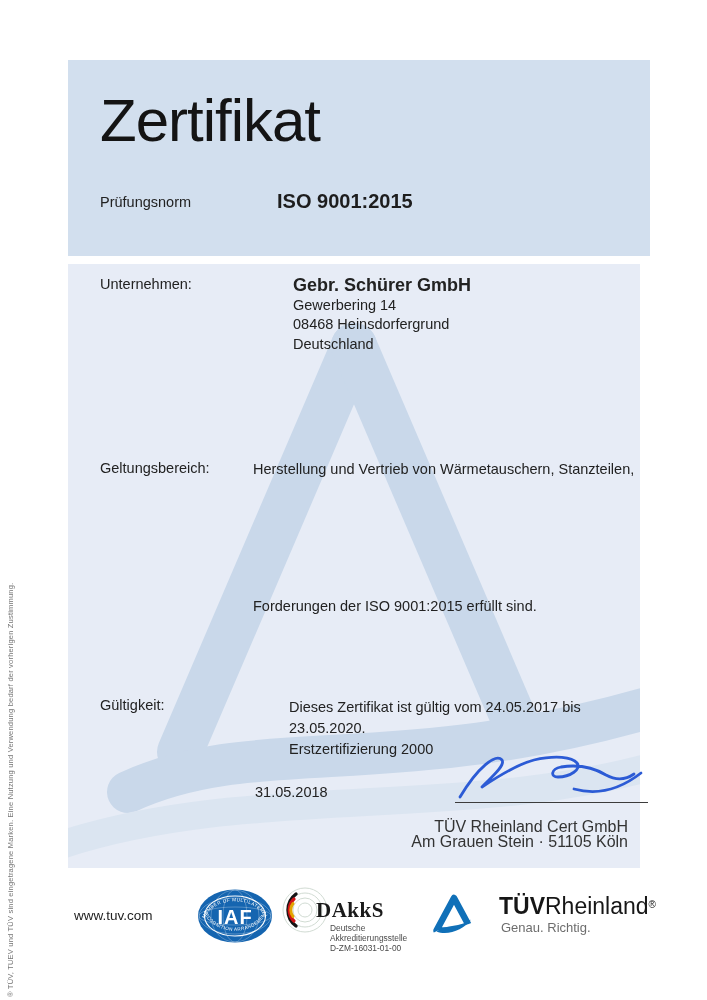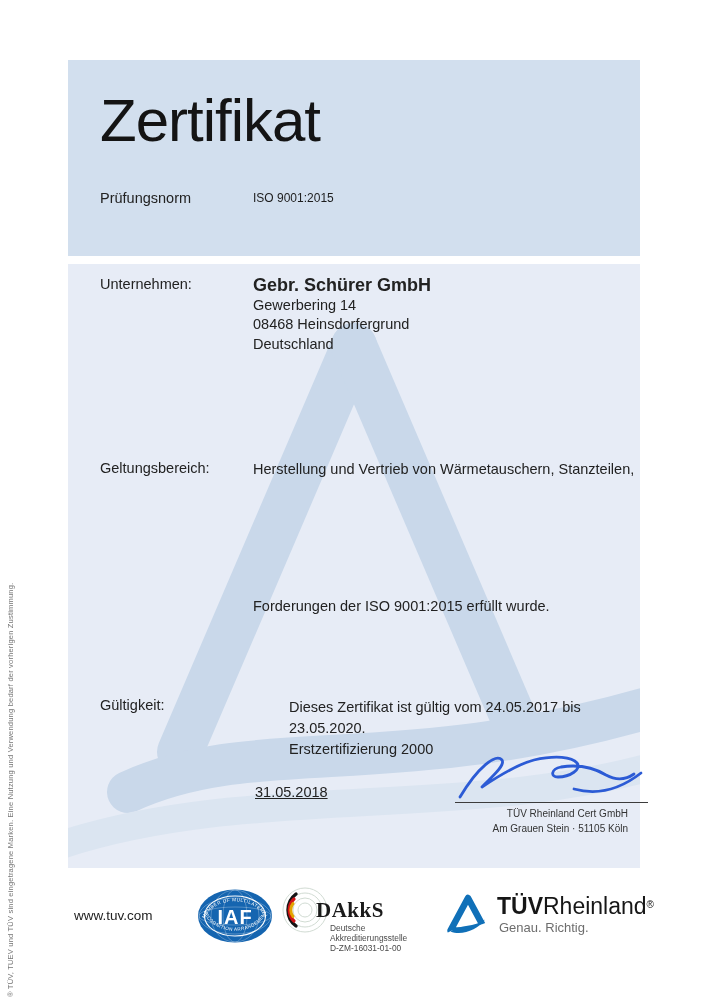--- a/index.html
+++ b/index.html
@@ -10,55 +10,56 @@
   
   .side-note{
     position:absolute;left:6px;top:997px;
     transform:rotate(-90deg);transform-origin:0 0;
     white-space:nowrap;font-size:7.5px;color:#757575;letter-spacing:.2px;
   }
   
   .header-panel{
     position:absolute;left:68px;top:60px;width:572px;height:196px;
     background:#d2dfee;
+    padding-left:10px;
   }
   .cert-title{
     position:absolute;left:32px;top:26px;
     font-size:60px;font-weight:400;color:#141414;letter-spacing:-1px;
   }
   .hfield{position:absolute;left:32px;display:flex;align-items:center;}
   .hfield .lbl{width:153px;font-size:14.5px;color:#222;}
   .hfield.f1{top:130px;}
   .hfield.f2{top:166px;}
-  .hfield.f1 .val{font-size:12px;font-weight:400;}
+  .hfield.f1 .val{font-size:20px;font-weight:700;margin-left:24px;}
   .hfield.f2 .val{font-size:15px;font-weight:700;}
   
   .body-panel{
     position:absolute;left:68px;top:264px;width:572px;height:604px;
     background:#e7ecf6;
   }
   .watermark{position:absolute;left:0;top:0;}
   .brow{position:absolute;left:32px;display:flex;}
   .brow .lbl{width:153px;font-size:14.5px;color:#222;flex:none;}
   .brow .vals{font-size:14.5px;line-height:19.5px;color:#222;}
-  .row-company{top:12px;}
+  .row-company{top:12px;gap:40px;}
   .row-company .company-name{font-weight:700;font-size:18px;}
   .row-scope{top:196px;justify-content:center;}
   .audit-block{position:absolute;left:185px;top:332px;font-size:14.5px;line-height:21px;color:#222;}
   .row-validity{top:433px;gap:36px;}
   .row-validity .vals{line-height:21px;}
-  .issue-date{position:absolute;left:187px;top:520px;font-size:14.5px;color:#222;text-decoration:underline;}
+  .issue-date{position:absolute;left:187px;top:520px;font-size:14.5px;color:#222;}
   .signature-svg{position:absolute;left:388px;top:483px;}
   .signature-line{position:absolute;left:387px;top:538px;width:193px;border-top:1px solid #3c3c3c;}
-  .issuer{position:absolute;right:12px;top:542px;text-align:right;font-size:10px;line-height:15px;color:#333;}
+  .issuer{position:absolute;right:12px;top:555px;text-align:right;font-size:16px;line-height:15px;color:#333;}
   
   .website{position:absolute;left:74px;top:908px;font-size:13.5px;color:#222;text-align:right;}
   .iaf-logo{position:absolute;left:197px;top:889px;}
   .dakks-logo{position:absolute;left:280px;top:884px;}
-  .tuv-logo{position:absolute;left:447px;top:893px;display:flex;}
+  .tuv-logo{position:absolute;left:433px;top:893px;display:flex;gap:16px;}
   .tuv-text{margin-left:8px;}
   .tuv-brand{font-size:23px;color:#161616;white-space:nowrap;}
   .tuv-brand .b{font-weight:700;}
   .tuv-brand sup{font-size:10px;vertical-align:6px;}
   .tuv-tagline{font-size:13px;color:#6d6d6d;margin-left:2px;}
 </style>
 </head>
 <body>
 
 <div class="page">
@@ -94,21 +95,21 @@
     </div>
 
     <div class="brow row-scope">
       <span class="lbl">Geltungsbereich:</span>
       <div class="vals">
         <div>Herstellung und Vertrieb von Wärmetauschern, Stanzteilen,</div>
       </div>
     </div>
 
     <div class="audit-block">
-      <div>Forderungen der ISO 9001:2015 erfüllt wurde.</div>
+      <div>Forderungen der ISO 9001:2015 erfüllt sind.</div>
     </div>
 
     <div class="brow row-validity">
       <span class="lbl">Gültigkeit:</span>
       <div class="vals">
         <div>Dieses Zertifikat ist gültig vom 24.05.2017 bis 23.05.2020.</div>
         <div>Erstzertifizierung 2000</div>
       </div>
     </div>
 

